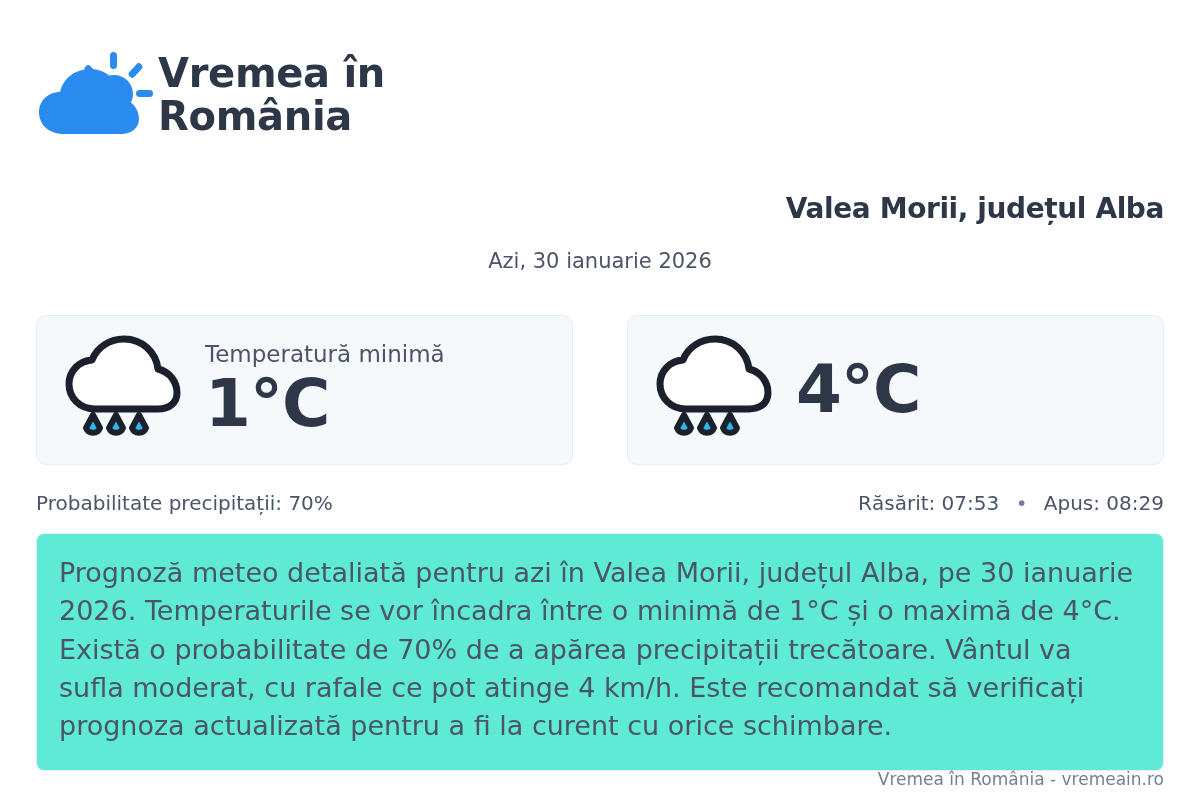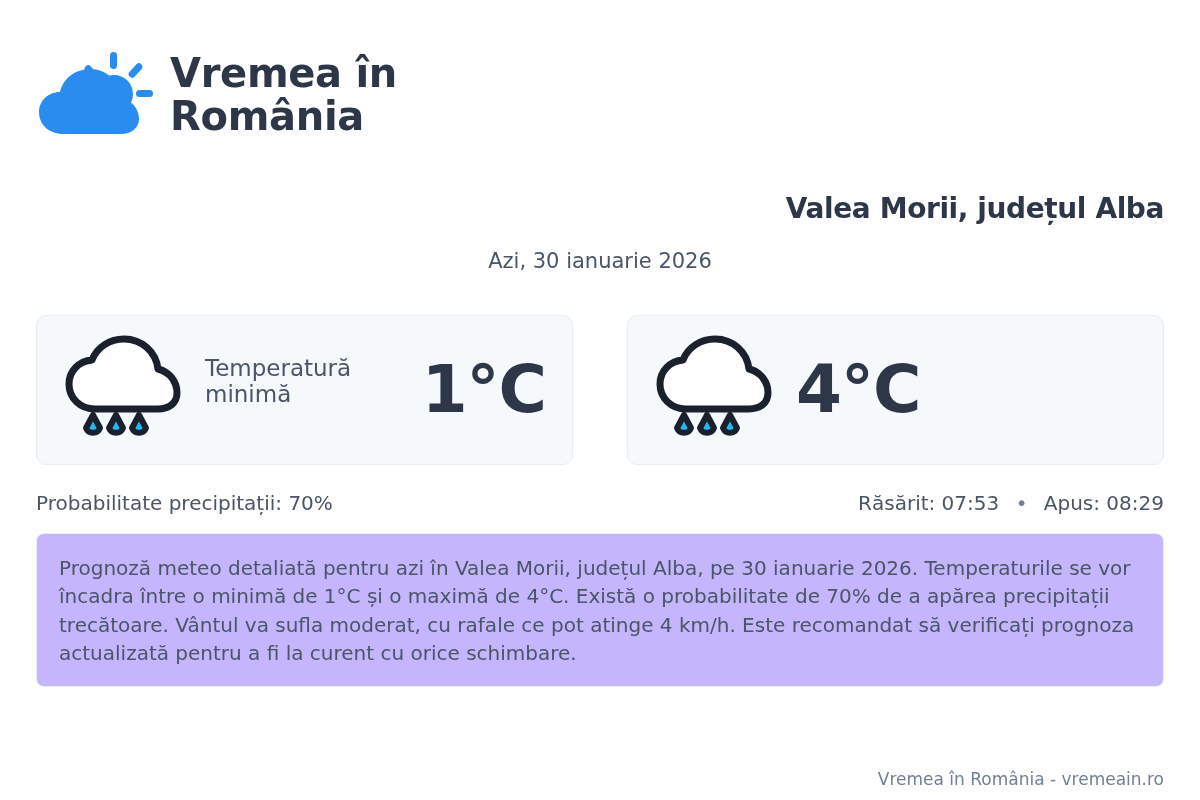--- a/index.html
+++ b/index.html
@@ -14,21 +14,21 @@
     width: 1200px; height: 800px;
     position: relative;
     padding: 0 36px;
   }
 
   
   .header {
     display: flex;
     align-items: center;
     padding-top: 46px;
-    gap: 16px;
+    gap: 4px;
   }
   .logo-mark {
     width: 118px; height: 98px;
     position: relative;
     flex: 0 0 auto;
   }
   .brand {
     font-size: 40px;
     line-height: 1.08;
     font-weight: 700;
@@ -64,21 +64,21 @@
     background: #f6f9fc;
     border: 1px solid #e6edf5;
     border-radius: 10px;
     height: 150px;
     display: flex;
     align-items: center;
     padding: 0 26px;
     gap: 22px;
   }
   .card-icon { flex: 0 0 auto; width: 120px; height: 110px; }
-  .card-text { display: flex; justify-content: center; }
+  .card-text { display: flex; flex-direction: column; justify-content: center; }
   .card-label {
     font-size: 23px;
     color: #4a5568;
     font-weight: 400;
     margin-bottom: 2px;
   }
   .card-value {
     font-size: 66px;
     font-weight: 700;
     color: #2d3748;
@@ -95,25 +95,25 @@
     color: #4a5568;
   }
   .stat-precip { flex: 0 0 42%; text-align: left; }
   .stat-wind   { flex: 0 0 23%; text-align: center; }
   .stat-sun    { flex: 1 1 auto; text-align: right; white-space: nowrap; }
   .dot-sep { padding: 0 10px; color: #718096; }
 
   
   .desc {
     margin-top: 18px;
-    background: #c4b5fd;
+    background: #5eead4;
     border: 1px solid #e6edf5;
     border-radius: 8px;
-    padding: 20px 22px 18px 22px;
-    font-size: 20px;
+    padding: 20px 22px 24px 22px;
+    font-size: 27px;
     line-height: 1.42;
     color: #4a5568;
   }
 
   
   .footer {
     position: absolute;
     right: 36px;
     bottom: 11px;
     font-size: 17px;

